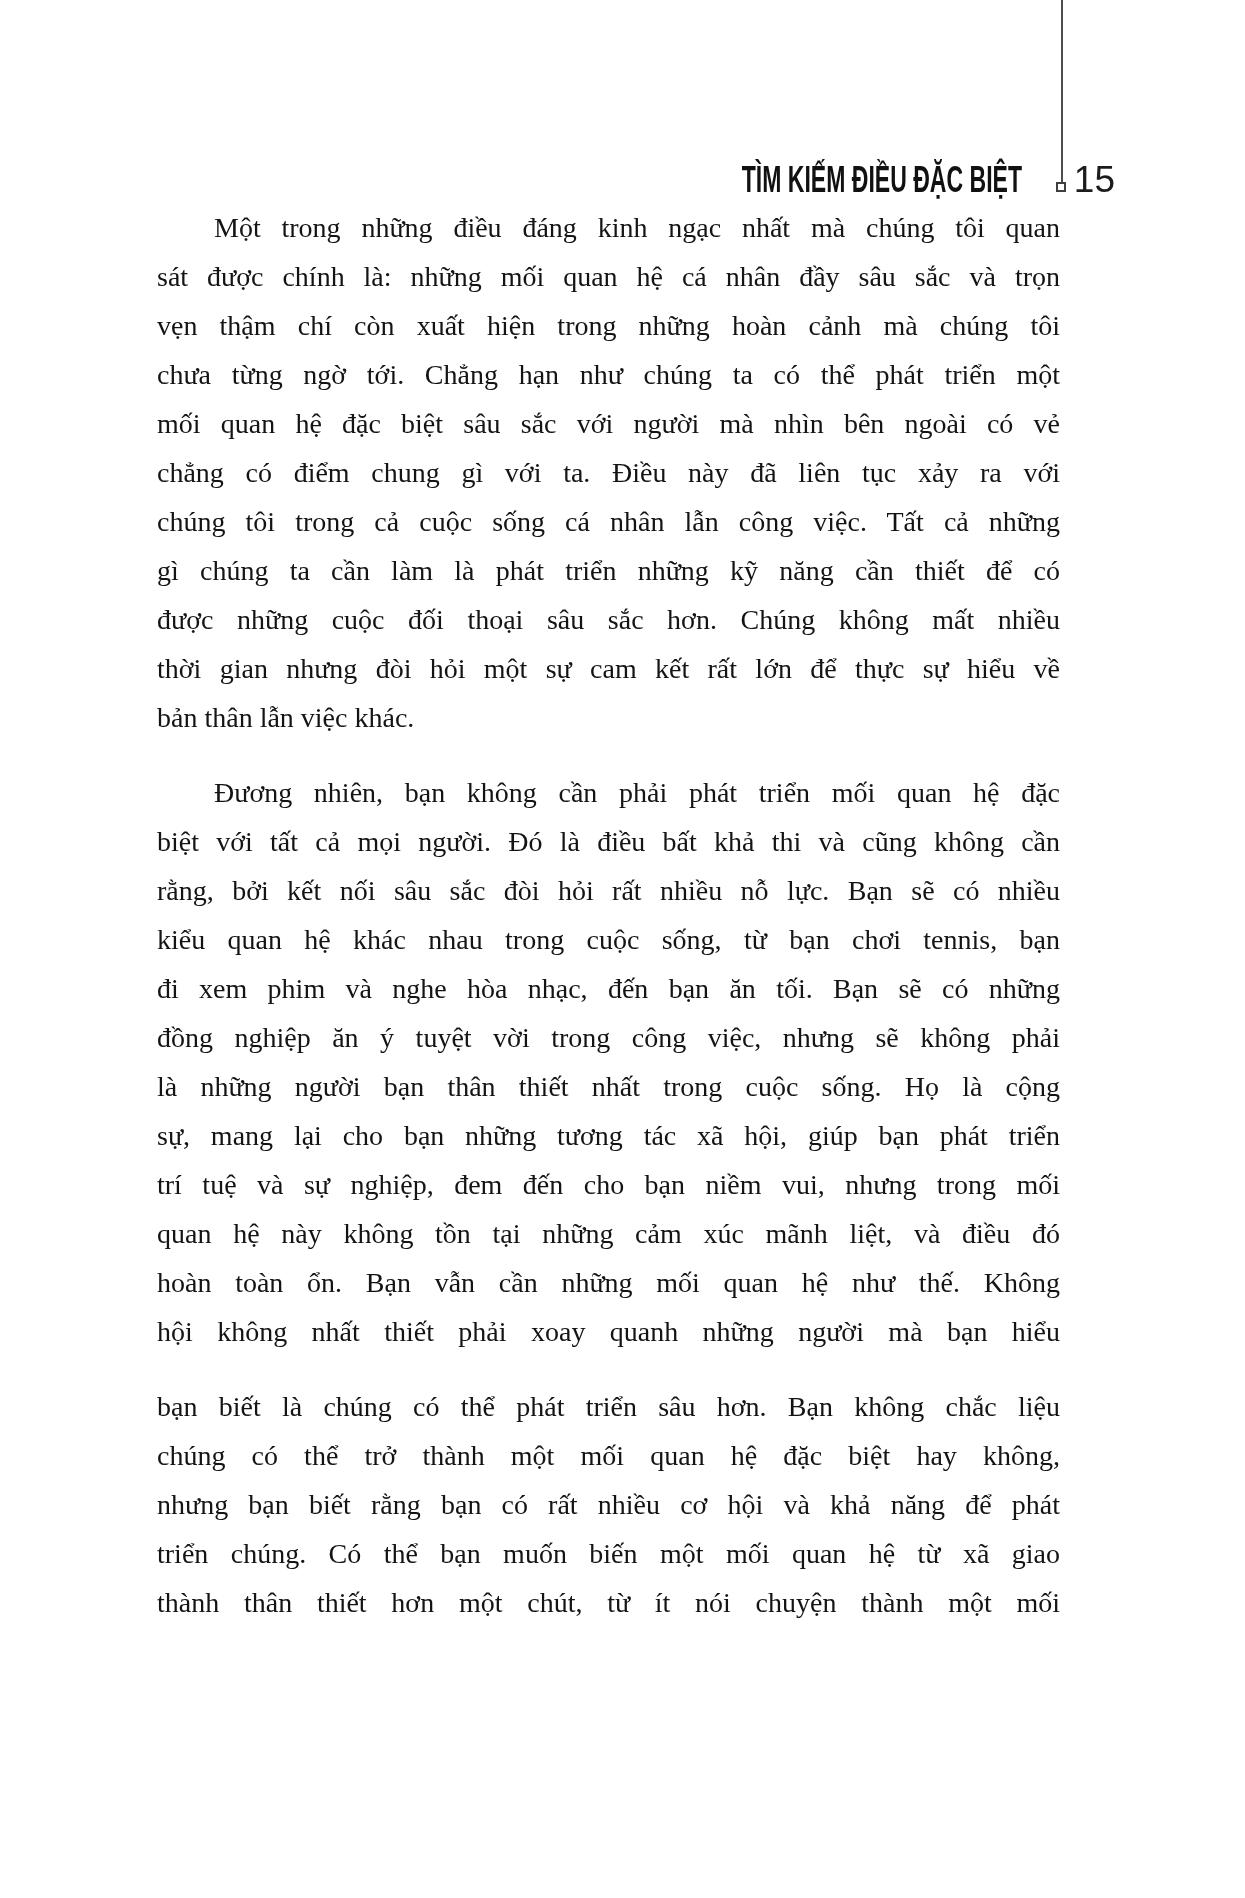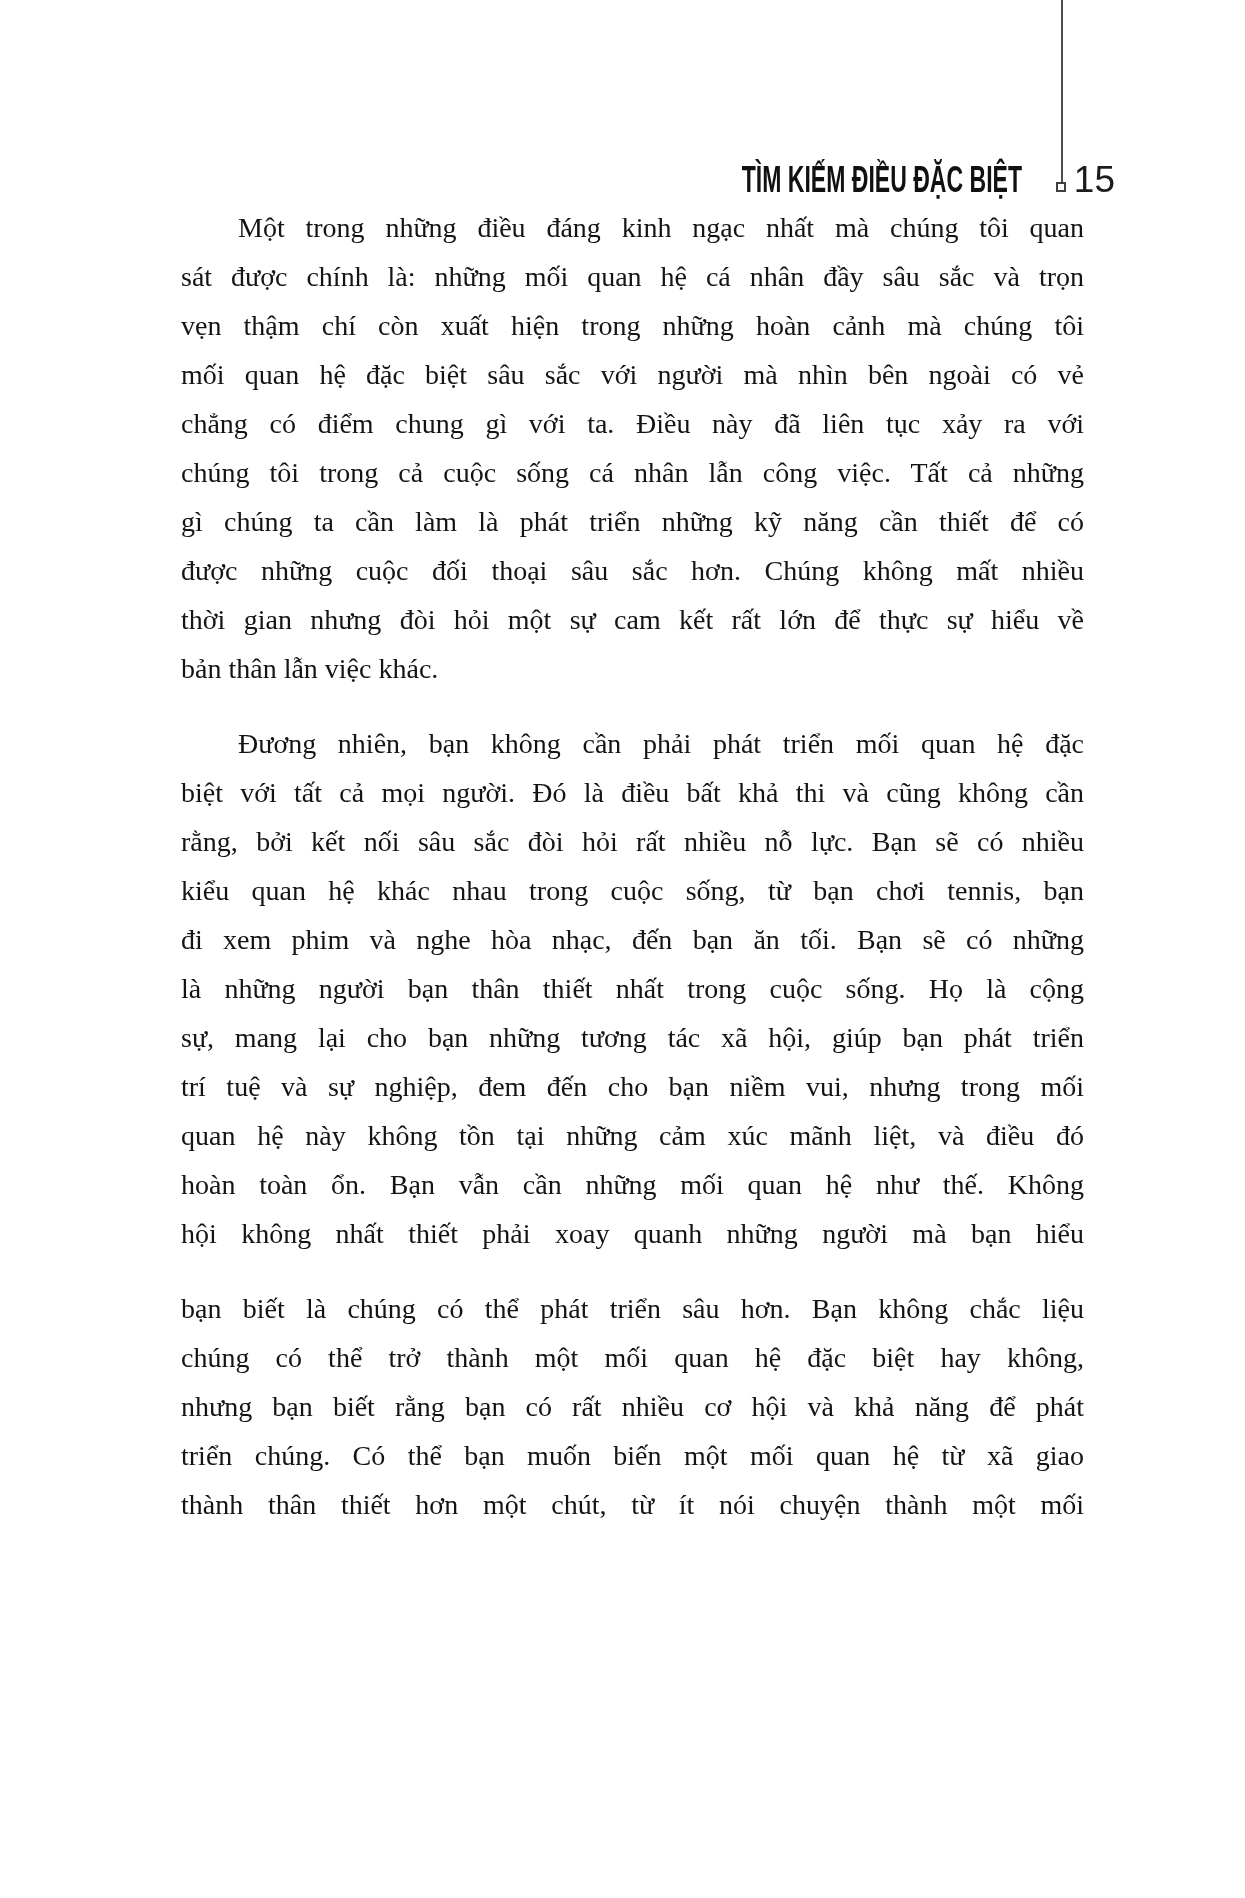--- a/index.html
+++ b/index.html
@@ -68,21 +68,20 @@
   }
 
   
   .body-text {
     position: absolute;
     top: 203px;
     left: 157px;
     width: 903px;
     font-size: 28px;
     letter-spacing: 0px;
-    margin-left: 24px;
   }
   .para {
     margin: 0 0 26px 0;
     padding: 0;
   }
   .line {
     height: 49px;
     line-height: 49px;
     overflow: hidden;
     text-align: justify;
@@ -106,34 +105,36 @@
 
   <div class="running-header">
     <span class="chapter-title">TÌM KIẾM ĐIỀU ĐẶC BIỆT</span><span class="page-number">15</span>
   </div>
 
   <div class="body-text">
       <div class="para">
         <div class="line first">Một trong những điều đáng kinh ngạc nhất mà chúng tôi quan</div>
         <div class="line">sát được chính là: những mối quan hệ cá nhân đầy sâu sắc và trọn</div>
         <div class="line">vẹn thậm chí còn xuất hiện trong những hoàn cảnh mà chúng tôi</div>
+        <div class="line">chưa từng ngờ tới. Chẳng hạn như chúng ta có thể phát triển một</div>
         <div class="line">mối quan hệ đặc biệt sâu sắc với người mà nhìn bên ngoài có vẻ</div>
         <div class="line">chẳng có điểm chung gì với ta. Điều này đã liên tục xảy ra với</div>
         <div class="line">chúng tôi trong cả cuộc sống cá nhân lẫn công việc. Tất cả những</div>
         <div class="line">gì chúng ta cần làm là phát triển những kỹ năng cần thiết để có</div>
         <div class="line">được những cuộc đối thoại sâu sắc hơn. Chúng không mất nhiều</div>
         <div class="line">thời gian nhưng đòi hỏi một sự cam kết rất lớn để thực sự hiểu về</div>
         <div class="line last">bản thân lẫn việc khác.</div>
       </div>
       <div class="para">
         <div class="line first">Đương nhiên, bạn không cần phải phát triển mối quan hệ đặc</div>
         <div class="line">biệt với tất cả mọi người. Đó là điều bất khả thi và cũng không cần</div>
         <div class="line">rằng, bởi kết nối sâu sắc đòi hỏi rất nhiều nỗ lực. Bạn sẽ có nhiều</div>
         <div class="line">kiểu quan hệ khác nhau trong cuộc sống, từ bạn chơi tennis, bạn</div>
         <div class="line">đi xem phim và nghe hòa nhạc, đến bạn ăn tối. Bạn sẽ có những</div>
+        <div class="line">đồng nghiệp ăn ý tuyệt vời trong công việc, nhưng sẽ không phải</div>
         <div class="line">là những người bạn thân thiết nhất trong cuộc sống. Họ là cộng</div>
         <div class="line">sự, mang lại cho bạn những tương tác xã hội, giúp bạn phát triển</div>
         <div class="line">trí tuệ và sự nghiệp, đem đến cho bạn niềm vui, nhưng trong mối</div>
         <div class="line">quan hệ này không tồn tại những cảm xúc mãnh liệt, và điều đó</div>
         <div class="line">hoàn toàn ổn. Bạn vẫn cần những mối quan hệ như thế. Không</div>
         <div class="line">hội không nhất thiết phải xoay quanh những người mà bạn hiểu</div>
       </div>
       <div class="para">
         <div class="line">bạn biết là chúng có thể phát triển sâu hơn. Bạn không chắc liệu</div>
         <div class="line">chúng có thể trở thành một mối quan hệ đặc biệt hay không,</div>

